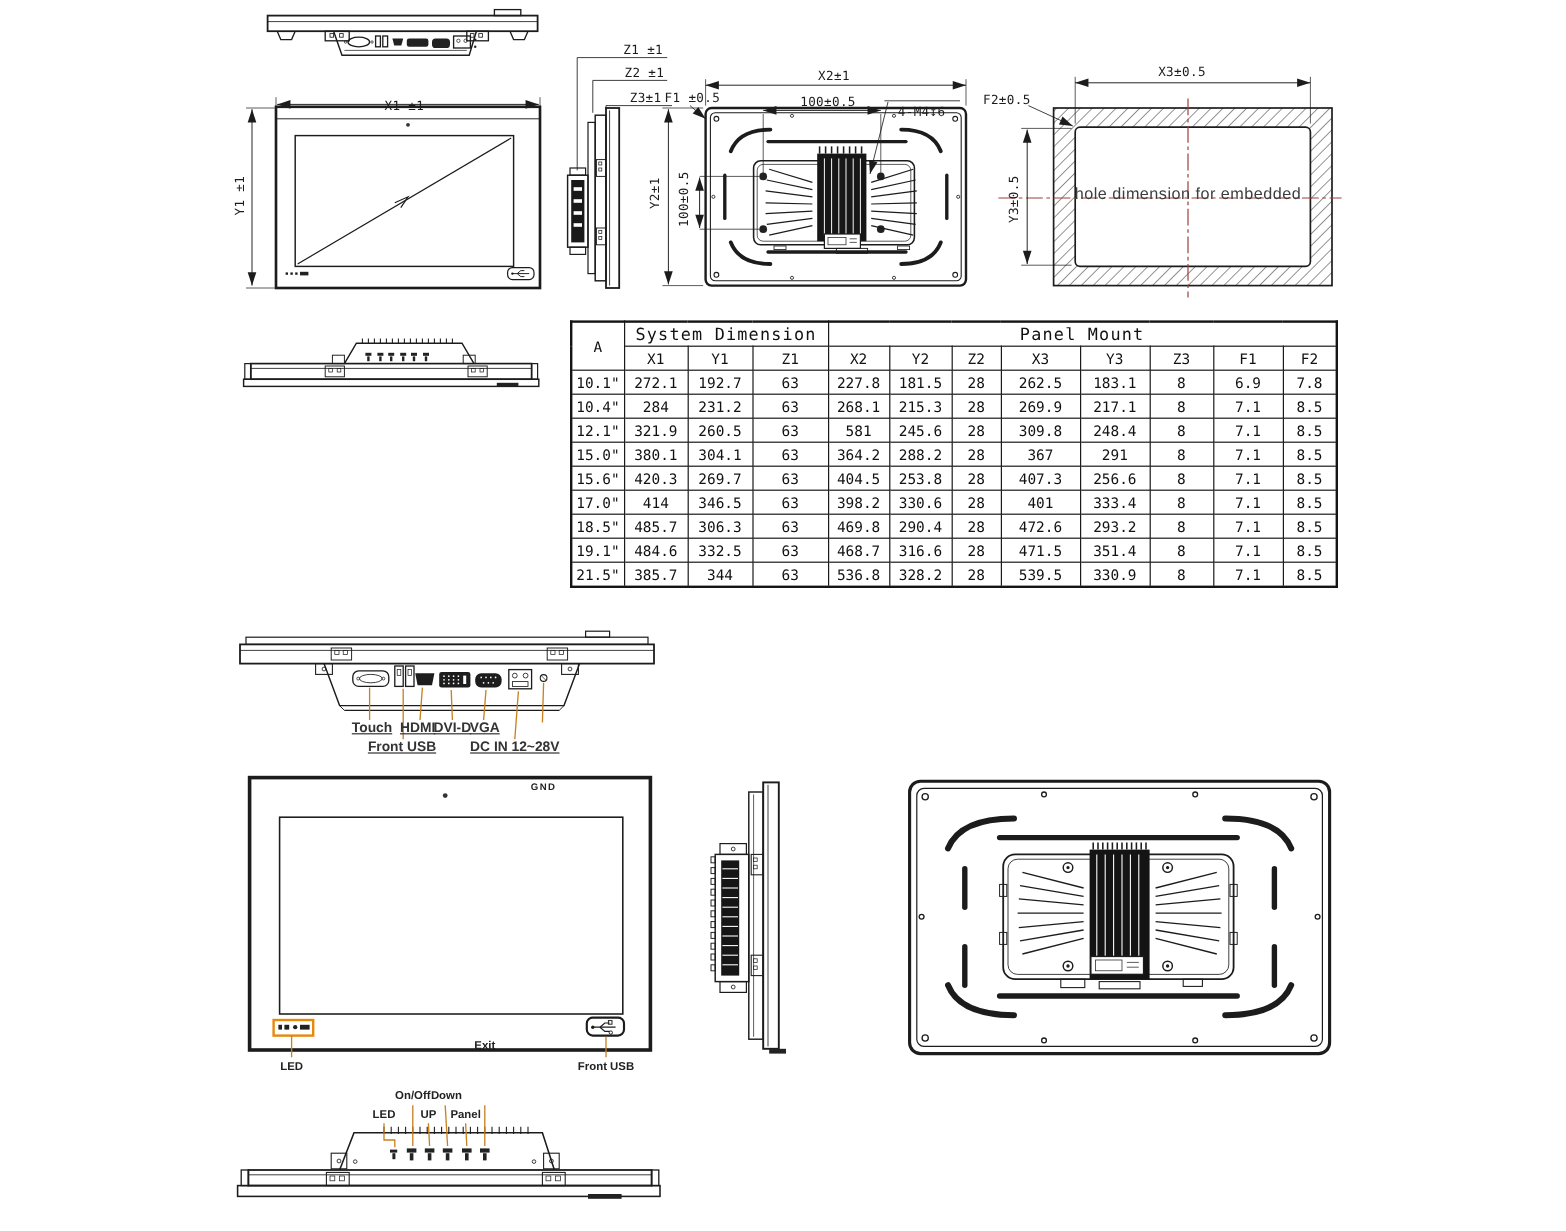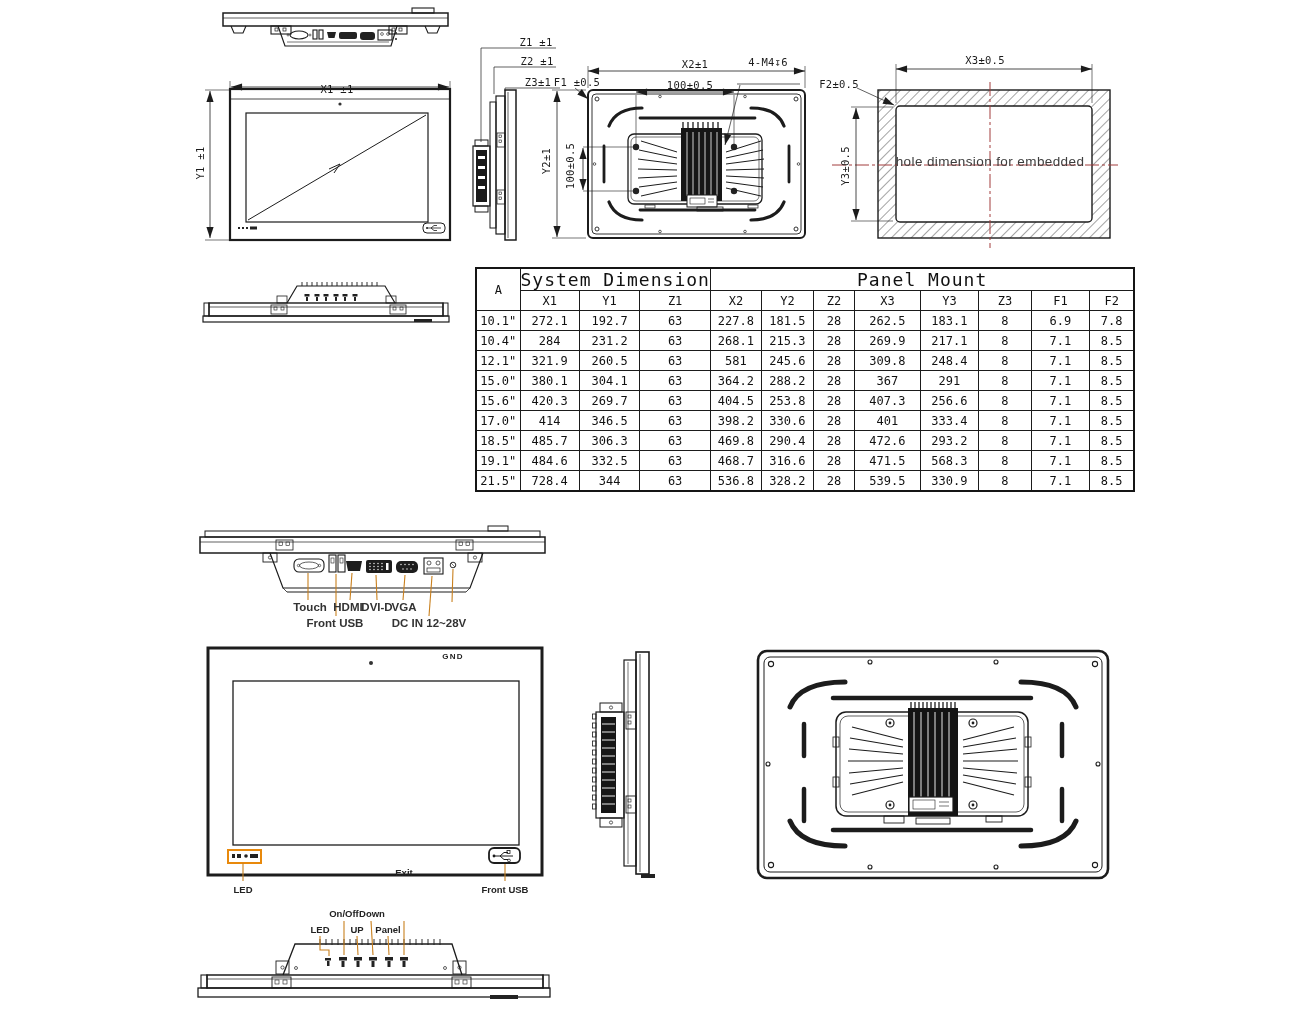--- a/index.html
+++ b/index.html
@@ -3,29 +3,29 @@
 <meta charset="utf-8">
 <style>
   html,body { margin:0; padding:0; background:#fff; }
   #canvas { position:relative; width:1305px; height:1026px; background:#fff; overflow:hidden;
             font-family:"DejaVu Sans Mono", monospace; }
   svg { position:absolute; left:0; top:0; }
   .lbl { position:absolute; transform:translate(-50%,-50%); white-space:nowrap; color:var(--line); }
   .rot { transform:translate(-50%,-50%) rotate(-90deg); }
   .dim { font:10.5px "DejaVu Sans Mono", monospace; letter-spacing:0.3px; }
   .caption { font:13.5px "Liberation Sans", sans-serif; color:#3d3d3d; letter-spacing:0.4px; }
-  .plbl { font:600 11.5px "Liberation Sans", sans-serif; color:#333; }
+  .plbl { font:600 11.5px "Liberation Sans", sans-serif; color:#333;text-decoration:underline; }
   .gnd  { font:700 8px "Liberation Sans", sans-serif; color:#222; letter-spacing:1.2px;margin-top:48px; }
   .slbl { font:700 9.5px "Liberation Sans", sans-serif; color:#222; }
   #dim-table { position:absolute; left:475px; top:267px; border-collapse:collapse; table-layout:fixed;
                border:2px solid #151515; }
   #dim-table th, #dim-table td { border:1px solid #1b1b1b; text-align:center; vertical-align:middle;
                padding:0; height:19px; font:12px "DejaVu Sans Mono", monospace; font-weight:normal;
                color:#111; white-space:nowrap; overflow:hidden; }
-  #dim-table th.grp { font-size:18px; letter-spacing:1px; }
+  #dim-table th.grp { font-size:14px; letter-spacing:1px; }
   .ln   { stroke:var(--line); }
   .leader { stroke:var(--leader); fill:none; }
   .center { stroke:var(--red); }
   .ledbox { stroke:var(--led); }
 </style>
 </head>
 <body>
 
 <div id="canvas">
 
@@ -594,21 +594,21 @@
 </svg>
 
 <span class="lbl dim" style="left:337px;top:89px">X1 ±1</span>
 <span class="lbl dim rot" style="left:200px;top:163px">Y1 ±1</span>
 <span class="lbl dim" style="left:536px;top:42px">Z1 ±1</span>
 <span class="lbl dim" style="left:537px;top:61px">Z2 ±1</span>
 <span class="lbl dim" style="left:538px;top:82px">Z3±1</span>
 <span class="lbl dim" style="left:577px;top:82px">F1 ±0.5</span>
 <span class="lbl dim" style="left:695px;top:64px">X2±1</span>
 <span class="lbl dim" style="left:690px;top:85px">100±0.5</span>
-<span class="lbl dim" style="left:768px;top:62px">4-M4↧6</span>
+<span class="lbl dim" style="left:768px;top:94px">4-M4↧6</span>
 <span class="lbl dim rot" style="left:546px;top:161px">Y2±1</span>
 <span class="lbl dim rot" style="left:570px;top:166px">100±0.5</span>
 <span class="lbl dim" style="left:985px;top:60px">X3±0.5</span>
 <span class="lbl dim" style="left:839px;top:84px">F2±0.5</span>
 <span class="lbl dim rot" style="left:845px;top:166px">Y3±0.5</span>
 <span class="lbl caption" style="left:990px;top:161px">hole dimension for embedded</span>
 
 <span class="lbl plbl" style="left:310px;top:607px">Touch</span>
 <span class="lbl plbl" style="left:348px;top:607px">HDMI</span>
 <span class="lbl plbl" style="left:377px;top:607px">DVI-D</span>
@@ -763,28 +763,28 @@
         </tr>
         <tr>
           <td>19.1"</td>
           <td>484.6</td>
           <td>332.5</td>
           <td>63</td>
           <td>468.7</td>
           <td>316.6</td>
           <td>28</td>
           <td>471.5</td>
-          <td>568.3</td>
+          <td>351.4</td>
           <td>8</td>
           <td>7.1</td>
           <td>8.5</td>
         </tr>
         <tr>
           <td>21.5"</td>
-          <td>728.4</td>
+          <td>385.7</td>
           <td>344</td>
           <td>63</td>
           <td>536.8</td>
           <td>328.2</td>
           <td>28</td>
           <td>539.5</td>
           <td>330.9</td>
           <td>8</td>
           <td>7.1</td>
           <td>8.5</td>

